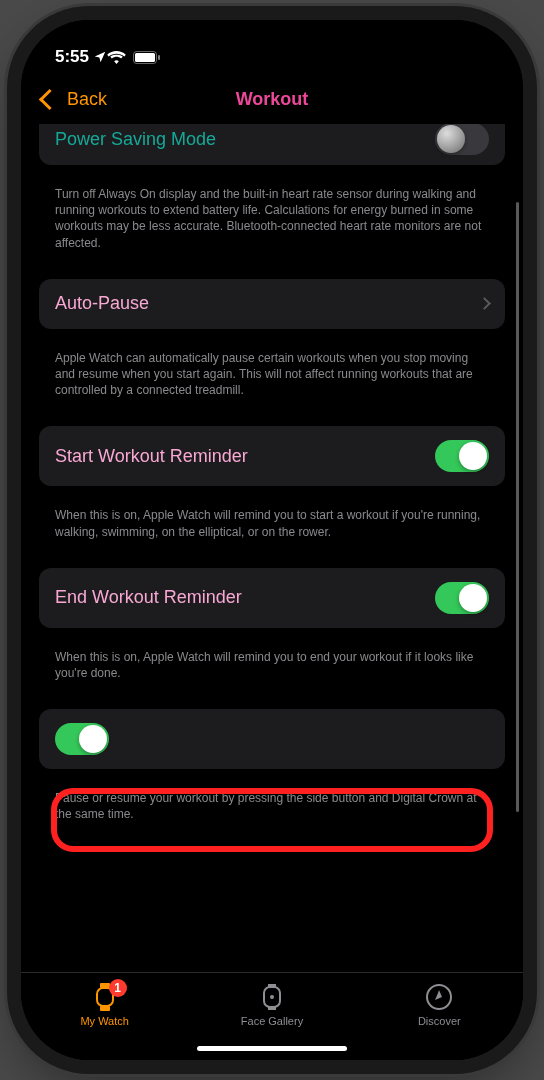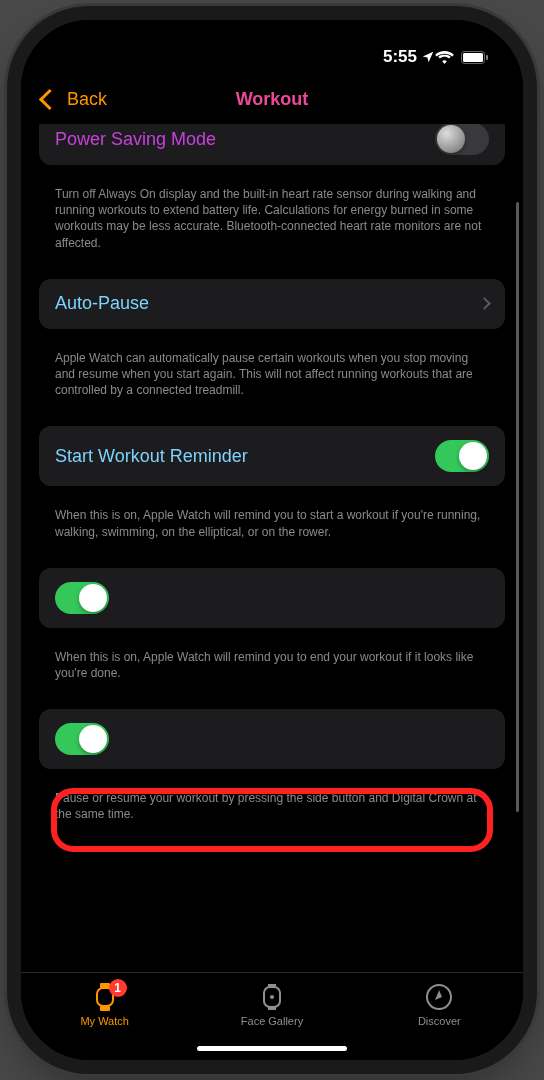--- a/index.html
+++ b/index.html
@@ -36,21 +36,21 @@
       inset: 0;
       background: #000;
       display: flex;
       flex-direction: column;
       border-radius: 68px;
       overflow: hidden;
     }
     .status-bar {
       height: 54px;
       display: flex;
-      justify-content: flex-end;
+      justify-content: flex-start;
       align-items: center;
       padding: 20px 34px 0;
       color: #fff;
       font-size: 17px;
       font-weight: 600;
     }
     .status-left { display: flex; align-items: center; gap: 4px; }
     .status-right { display: flex; align-items: center; gap: 7px; }
     .nav-bar {
       height: 50px;
@@ -108,34 +108,34 @@
     .row {
       background: #1c1c1e;
       border-radius: 12px;
       padding: 14px 16px;
       display: flex;
       align-items: center;
       justify-content: space-between;
       min-height: 50px;
     }
     .row-title {
-      color: #7dd3fc;
+      color: #f9a8d4;
       font-size: 18px;
     }
     .row-partial-top {
       background: #1c1c1e;
       border-radius: 0 0 12px 12px;
       padding: 4px 16px 10px;
       display: flex;
       align-items: center;
       justify-content: space-between;
       margin-top: -5px;
     }
     .row-partial-title {
-      color: #d946ef;
+      color: #14b8a6;
       font-size: 18px;
       opacity: 0.9;
     }
     .footer-text {
       color: #8a8a8e;
       font-size: 12px;
       line-height: 1.35;
       padding: 21px 16px 0;
     }
     .footer-text a { color: #ff9500; text-decoration: none; }
@@ -296,20 +296,21 @@
           <span class="row-title">Start Workout Reminder</span>
           <div class="toggle on">
               <div class="toggle-knob"></div>
             </div>
         </div>
         <div class="footer-text">When this is on, Apple Watch will remind you to start a workout if you're running, walking, swimming, on the elliptical, or on the rower.</div>
       </div>
 
       <div class="section">
         <div class="row">
+          <span class="row-title">End Workout Reminder</span>
           <div class="toggle on">
               <div class="toggle-knob"></div>
             </div>
         </div>
         <div class="footer-text">When this is on, Apple Watch will remind you to end your workout if it looks like you're done.</div>
       </div>
 
       <div class="section">
         <div class="row">
           <div class="toggle on">

